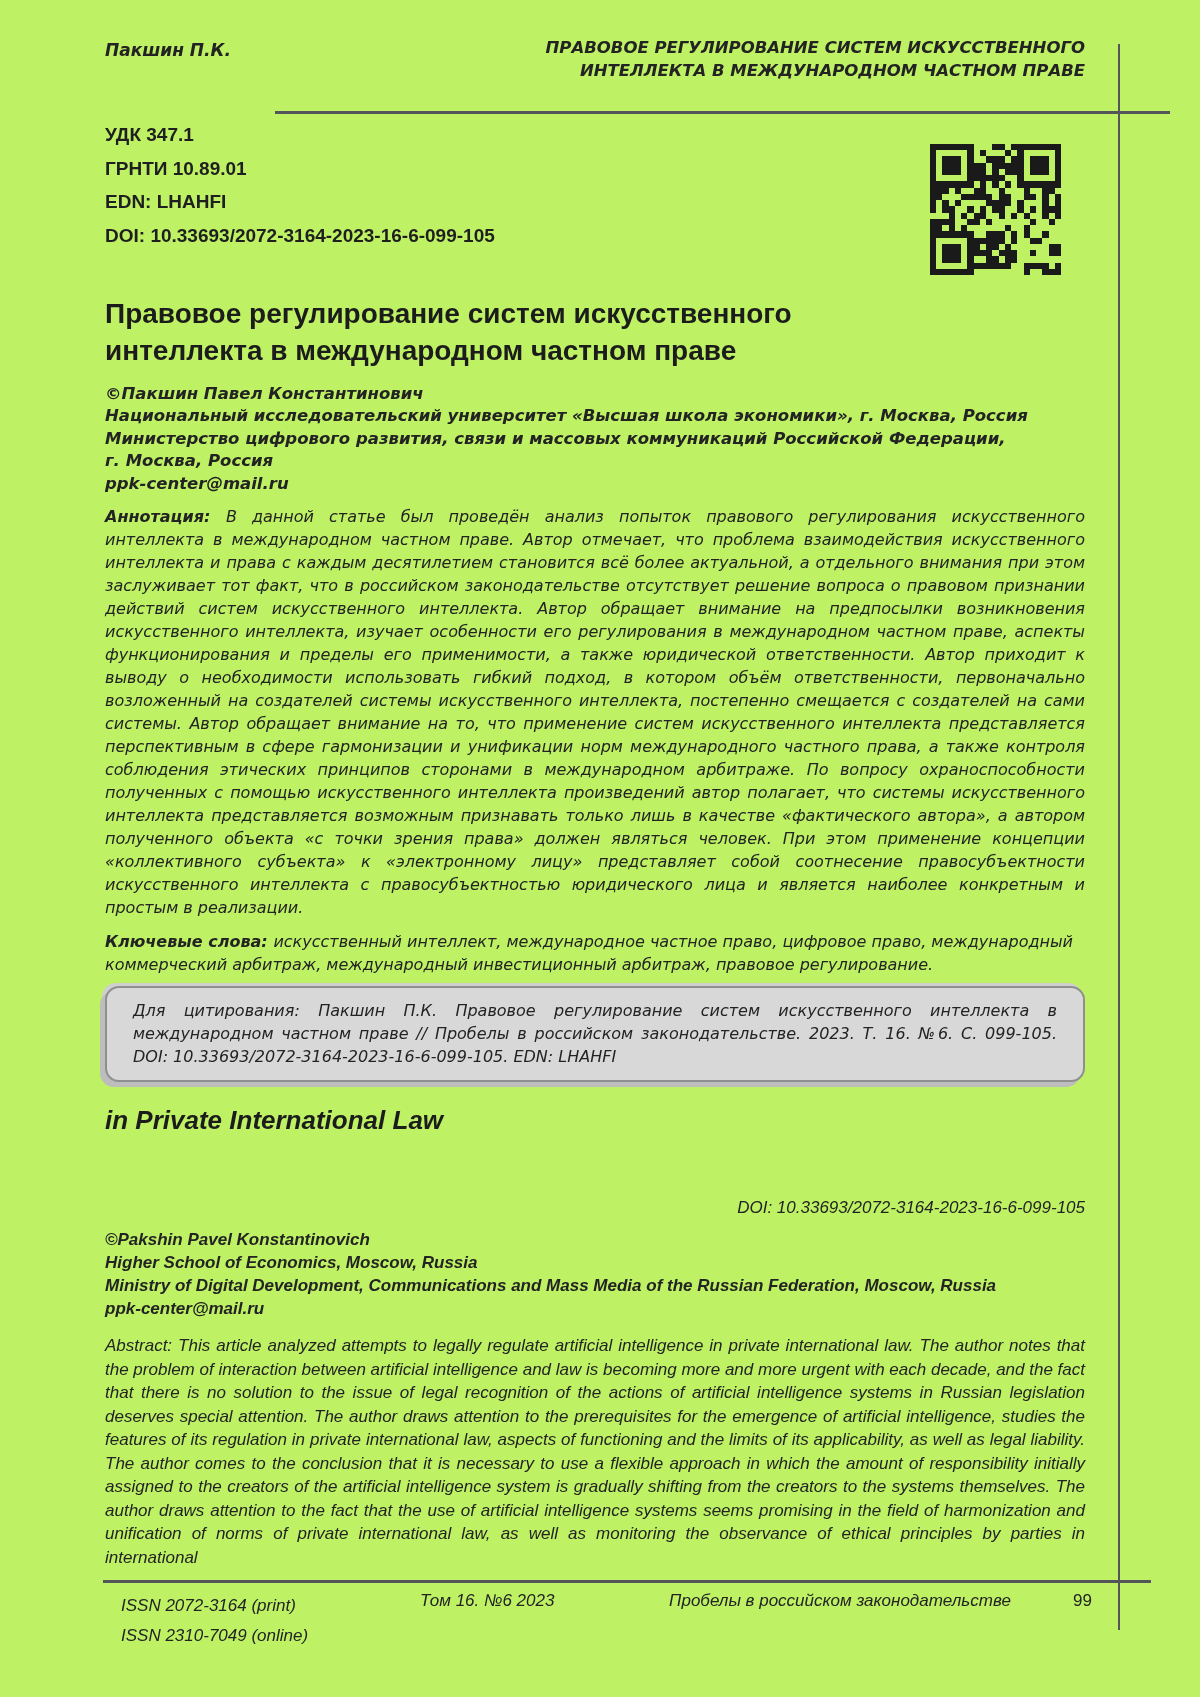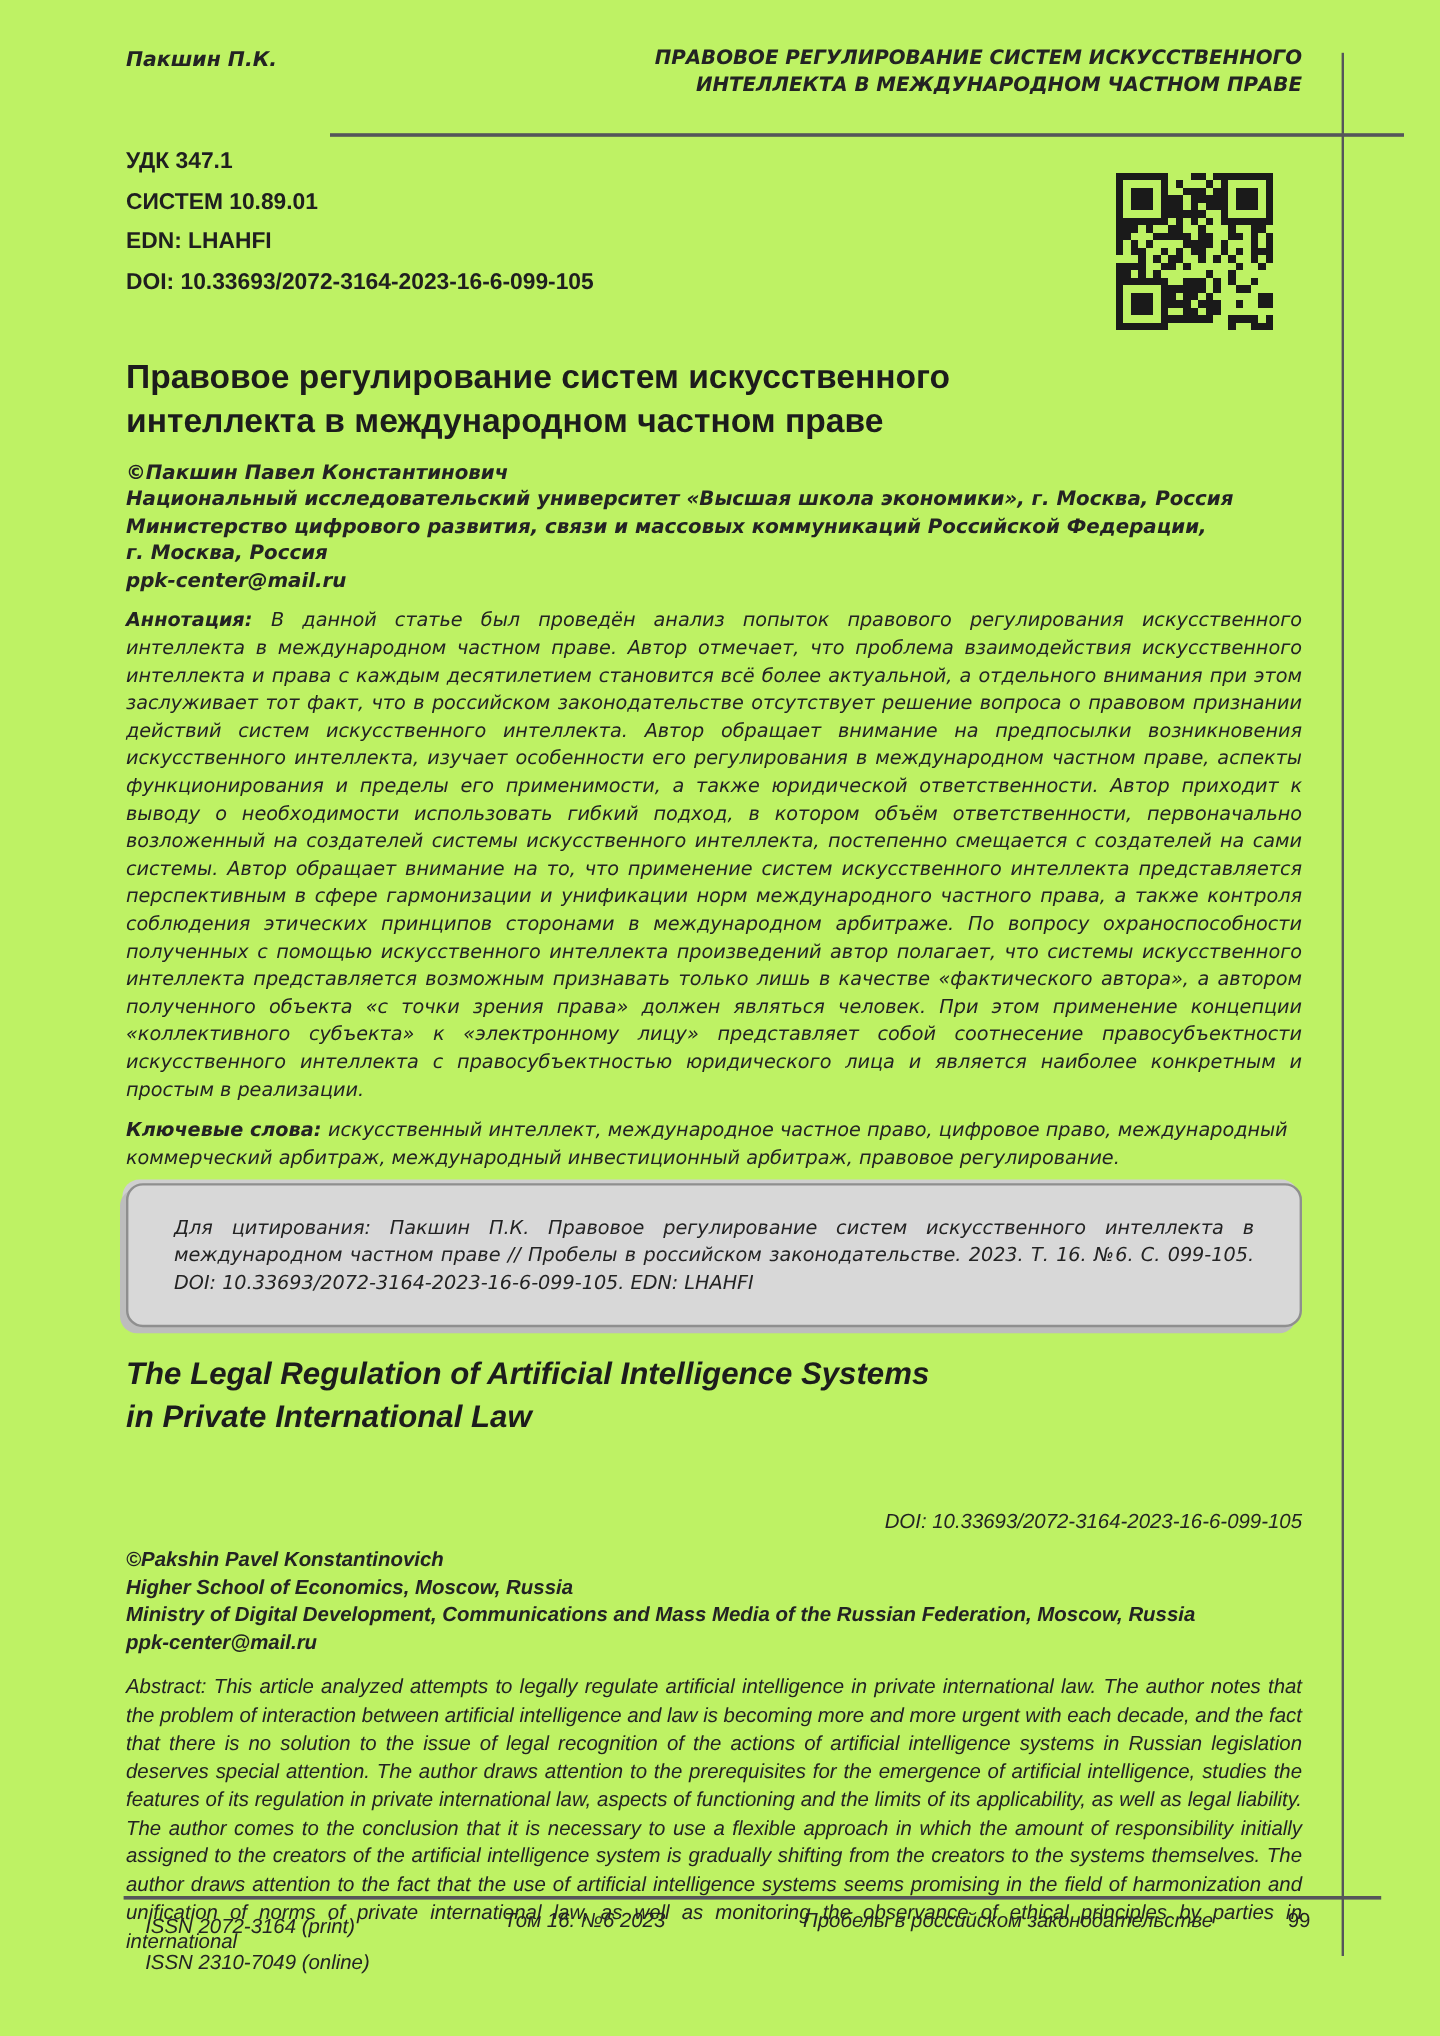--- a/index.html
+++ b/index.html
@@ -54,21 +54,21 @@
   .body-ru .lbl{font-weight:bold;}
   .keywords{margin:0 12px 10px 0;}
   .cite-box{
     box-sizing:border-box;width:980px;
     background:#d8d8d8;border:2px solid #8f8f8f;border-radius:14px;
     box-shadow:-5px 5px 0 #bdbdbd,-3px -3px 0 #cfcfcf;
     padding:11px 26px 12px 26px;margin:0 0 20px 0;
   }
   .cite-box p{
     font:italic 16px "DejaVu Sans",sans-serif;line-height:23px;
-    text-align:justify;margin:12px;
+    text-align:justify;margin:0;
   }
   .en-title{
     font:italic bold 26px "Liberation Sans",sans-serif;color:#1c1c1c;
     line-height:36px;margin:0;
   }
   .en-title span{display:block;}
   .en-doi{
     margin-top:60px;text-align:right;
     font:italic 17px "Liberation Sans",sans-serif;
   }
@@ -99,21 +99,21 @@
   <div class="hdr-author">Пакшин П.К.</div>
   <div class="hdr-running">
     <span>ПРАВОВОЕ РЕГУЛИРОВАНИЕ СИСТЕМ ИСКУССТВЕННОГО</span>
     <span>ИНТЕЛЛЕКТА В МЕЖДУНАРОДНОМ ЧАСТНОМ ПРАВЕ</span>
   </div>
   <div class="rule rule-header"></div>
   <div class="rule rule-right"></div>
 
   <div class="meta">
     <div>УДК 347.1</div>
-    <div>СИСТЕМ 10.89.01</div>
+    <div>ГРНТИ 10.89.01</div>
     <div>EDN: LHAHFI</div>
     <div>DOI: 10.33693/2072-3164-2023-16-6-099-105</div>
   </div>
 
   <svg class="qr" id="qr" viewBox="0 0 21 21" shape-rendering="crispEdges">
       <rect x="0" y="0" width="1" height="1" fill="#1a1a1a"></rect>
       <rect x="1" y="0" width="1" height="1" fill="#1a1a1a"></rect>
       <rect x="2" y="0" width="1" height="1" fill="#1a1a1a"></rect>
       <rect x="3" y="0" width="1" height="1" fill="#1a1a1a"></rect>
       <rect x="4" y="0" width="1" height="1" fill="#1a1a1a"></rect>
@@ -375,21 +375,20 @@
 
     <p class="body-ru"><span class="lbl">Аннотация: </span><span>В данной статье был проведён анализ попыток правового регулирования искусственного интеллекта в международном частном праве. Автор отмечает, что проблема взаимодействия искусственного интеллекта и права с каждым десятилетием становится всё более актуальной, а отдельного внимания при этом заслуживает тот факт, что в российском законодательстве отсутствует решение вопроса о правовом признании действий систем искусственного интеллекта. Автор обращает внимание на предпосылки возникновения искусственного интеллекта, изучает особенности его регулирования в международном частном праве, аспекты функционирования и пределы его применимости, а также юридической ответственности. Автор приходит к выводу о необходимости использовать гибкий подход, в котором объём ответственности, первоначально возложенный на создателей системы искусственного интеллекта, постепенно смещается с создателей на сами системы. Автор обращает внимание на то, что применение систем искусственного интеллекта представляется перспективным в сфере гармонизации и унификации норм международного частного права, а также контроля соблюдения этических принципов сторонами в международном арбитраже. По вопросу охраноспособности полученных с помощью искусственного интеллекта произведений автор полагает, что системы искусственного интеллекта представляется возможным признавать только лишь в качестве «фактического автора», а автором полученного объекта «с точки зрения права» должен являться человек. При этом применение концепции «коллективного субъекта» к «электронному лицу» представляет собой соотнесение правосубъектности искусственного интеллекта с правосубъектностью юридического лица и является наиболее конкретным и простым в реализации.</span></p>
 
     <p class="body-ru keywords"><span class="lbl">Ключевые слова: </span><span>искусственный интеллект, международное частное право, цифровое право, международный коммерческий арбитраж, международный инвестиционный арбитраж, правовое регулирование.</span></p>
 
     <div class="cite-box">
       <p><span class="lbl">Для цитирования: </span><span>Пакшин П.К. Правовое регулирование систем искусственного интеллекта в международном частном праве // Пробелы в российском законодательстве. 2023. Т. 16. №6. С. 099-105. DOI: 10.33693/2072-3164-2023-16-6-099-105. EDN: LHAHFI</span></p>
     </div>
 
     <h2 class="en-title">
-      <span>The Legal Regulation of Artificial Intelligence Systems</span>
       <span>in Private International Law</span>
     </h2>
 
     <div class="en-doi">DOI: 10.33693/2072-3164-2023-16-6-099-105</div>
 
     <div class="authors-en">
       <div>©Pakshin Pavel Konstantinovich</div>
       <div>Higher School of Economics, Moscow, Russia</div>
       <div>Ministry of Digital Development, Communications and Mass Media of the Russian Federation, Moscow, Russia</div>
       <div>ppk-center@mail.ru</div>

